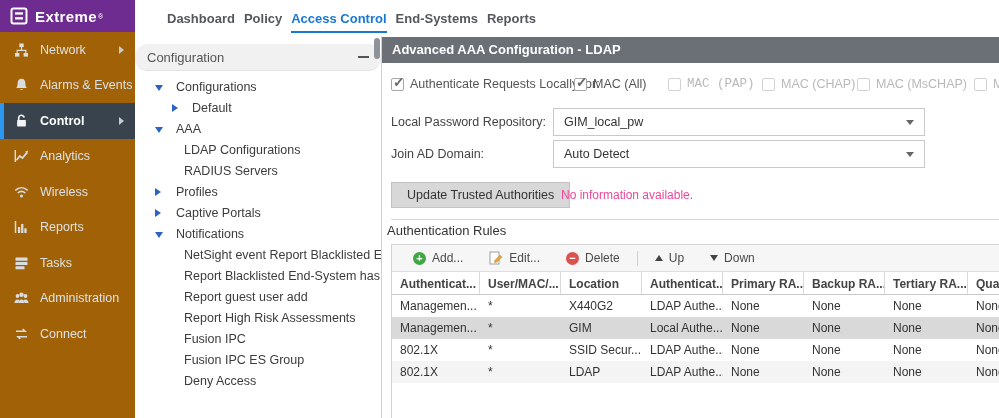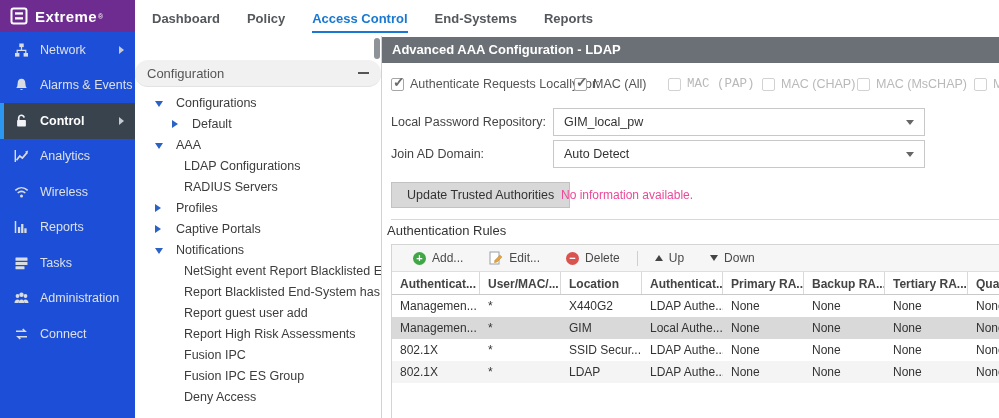--- a/index.html
+++ b/index.html
@@ -1,42 +1,42 @@
 <!DOCTYPE html>
 <html><head>
 <meta charset="utf-8">
 <style>
   * { margin:0; padding:0; box-sizing:border-box; }
   html,body { width:999px; height:418px; overflow:hidden; background:#fff;
               font-family:"Liberation Sans", sans-serif; position:relative; }
 
   
-  .sidebar { position:absolute; left:0; top:0; width:135px; height:418px; background:#1d4ed8; }
+  .sidebar { position:absolute; left:0; top:0; width:135px; height:418px; background:#a16207; }
   .logo { height:32px; background:#6e2b90; display:flex; align-items:center; padding-left:10px; }
   .logo svg { margin-right:7px; }
   .logo-text { color:#fff; font-size:15px; font-weight:bold; letter-spacing:.4px; }
   .tm { color:#fff; font-size:7px; vertical-align:super; margin-left:1px; }
   .nav { position:absolute; top:32px; left:0; right:0; }
   .ni { height:35.5px; display:flex; align-items:center; padding-left:13px; position:relative;
         color:#dce0e3; font-size:12.5px; cursor:pointer; }
   .ni .nicon { width:17px; height:16px; margin-right:10px; flex:0 0 17px; }
   .ni.active { background:#39434e; border-left:4px solid #2b97f0; padding-left:9px; }
   .subarr { position:absolute; right:11px; top:14px; width:0; height:0;
             border-top:4px solid transparent; border-bottom:4px solid transparent;
             border-left:5px solid #c6cbd0; }
 
   
   .tabs { position:absolute; left:135px; top:0; width:864px; height:51px; background:#fff;
-          display:flex; padding-left:17px; gap:27px; }
+          display:flex; padding-left:32px; gap:9px; }
   .tab { font-weight:bold; font-size:13px; color:#54585c; padding-top:11px; height:33px; cursor:pointer; }
   .tab.active { color:#1878d2; border-bottom:2px solid #1878d2; }
 
   
   .tree { position:absolute; left:135px; top:36px; width:246px; height:382px; background:#fff; }
-  .tree-header { margin-top:24px; height:27px; background:#f1f1f1; border-bottom:1px solid #e2e2e2;
+  .tree-header { margin-top:8px; height:27px; background:#f1f1f1; border-bottom:1px solid #e2e2e2;
                  display:flex; align-items:center; padding:0 12px; font-size:13px; color:#555;border-radius:13px; }
   .collapse-minus { margin-left:auto; width:11px; border-top:2px solid #555; cursor:pointer; }
   .tlist { padding-top:6px; }
   .ti { position:relative; height:21px; line-height:21px; font-size:12.5px; color:#3c3c3c;
         white-space:nowrap; overflow:hidden; cursor:pointer; }
   .ti.sel { background:#d8d8d8; }
   .lvl1 { padding-left:41px; }
   .lvl2 { padding-left:57px; }
   .lvl3 { padding-left:49px; }
   .arr { position:absolute; top:8px; width:0; height:0; }

